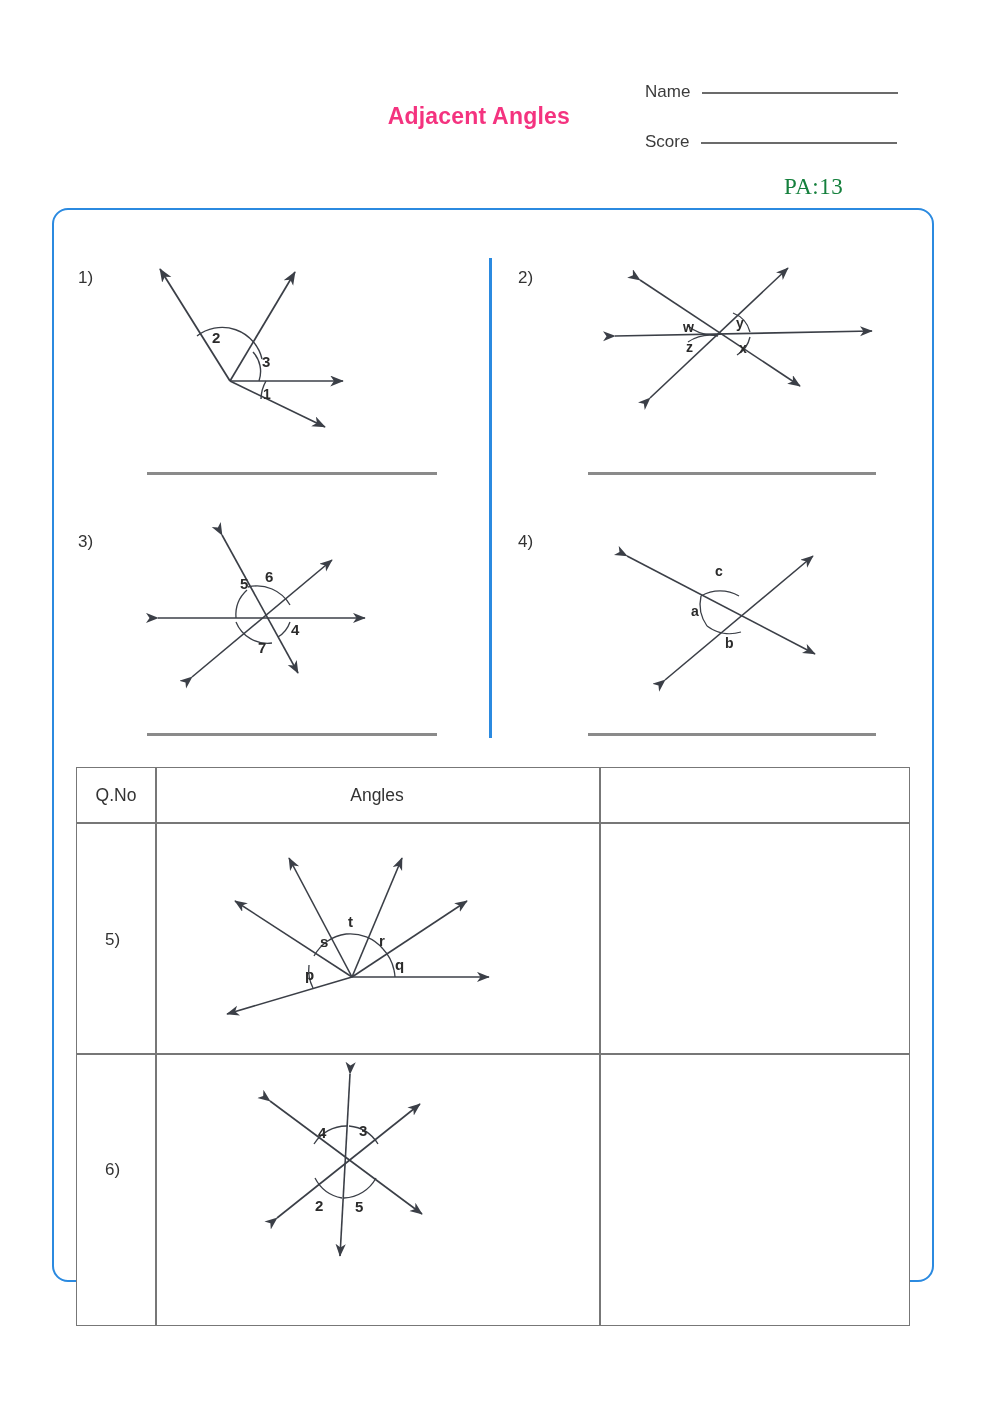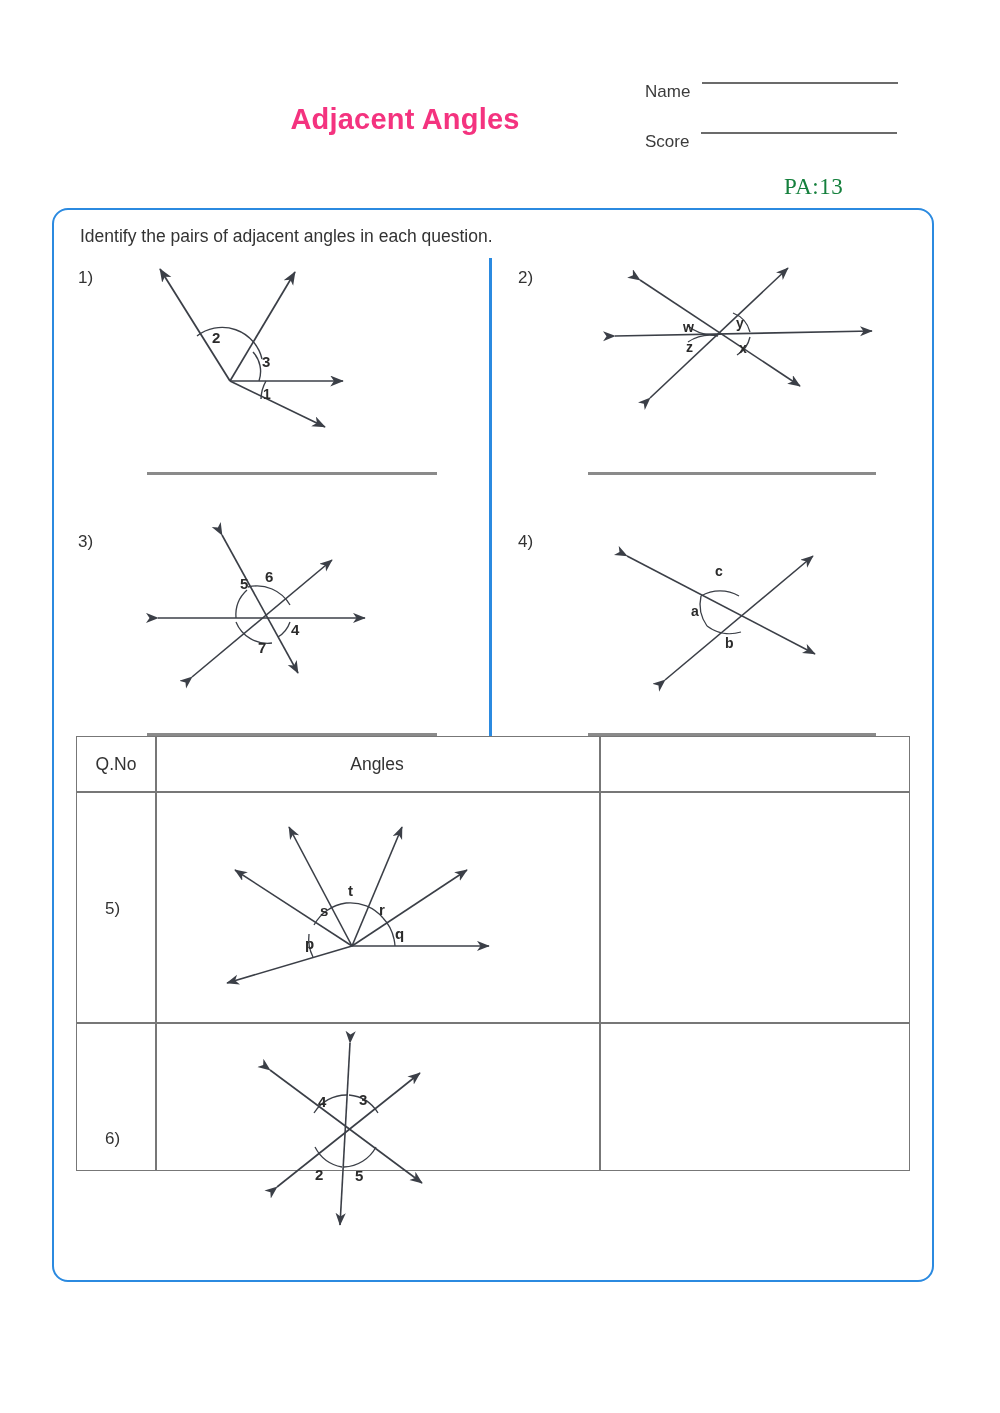--- a/index.html
+++ b/index.html
@@ -16,27 +16,27 @@
     overflow: hidden;
   }
   .page { position: absolute; inset: 0; }
 
   
   .title {
     position: absolute;
     left: 240px;
     top: 103px;
     width: 330px;
-    text-align: center;
-    font-size: 29px;
+    text-align: right;
+    font-size: 23px;
     font-weight: bold;
     color: #f4337f;
     letter-spacing: 0.2px;
   }
-  .meta-row { position: absolute; display: flex; align-items: flex-start; }
+  .meta-row { position: absolute; display: flex; align-items: center; }
   .meta-label {
     font-size: 17px;
     color: #3b3b3b;
     font-weight: normal;
     padding-bottom: 2px;
   }
   .meta-line {
     height: 2px;
     background: #6b6b6b;
     margin-left: 12px;
@@ -93,23 +93,23 @@
     background: #8a8a8a;
   }
 
   .figbox { position: absolute; }
   .figbox svg { display: block; overflow: visible; }
 
   
   .tbl {
     position: absolute;
     left: 76px;
-    top: 736px;
+    top: 767px;
     width: 834px;
-    height: 435px;
+    height: 559px;
     box-sizing: border-box;
     border: 1.6px solid #777;
     background: #fff;
   }
   .tline-h { position: absolute; left: 0; right: 0; height: 1.6px; background: #777; }
   .tline-v { position: absolute; top: 0; bottom: 0; width: 1.6px; background: #777; }
   .th {
     position: absolute;
     font-size: 17.5px;
     color: #333;
@@ -138,21 +138,20 @@
 
   <div class="meta-row" id="score-row">
     <span class="meta-label">Score</span>
     <span class="meta-line" style="width:196px;"></span>
   </div>
 
   <div class="pa-code">PA:13</div>
 
   <div class="panel"></div>
 
-  <div class="instruction">Identify the pairs of adjacent angles in each question.</div>
 
   <div class="vdivider"></div>
 
   <div class="qnum" style="left:78px; top:268px;">1)</div>
   <div class="figbox" style="left:140px; top:255px; width:230px; height:185px;">
     <svg width="230" height="185" viewBox="0 0 230 185">
       <defs>
         <marker id="ah" markerWidth="9" markerHeight="9" refX="7.5" refY="3.2" orient="auto">
           <path d="M0,0 L8,3.2 L0,6.4 L2.2,3.2 Z" fill="#3b3f47"></path>
         </marker>

